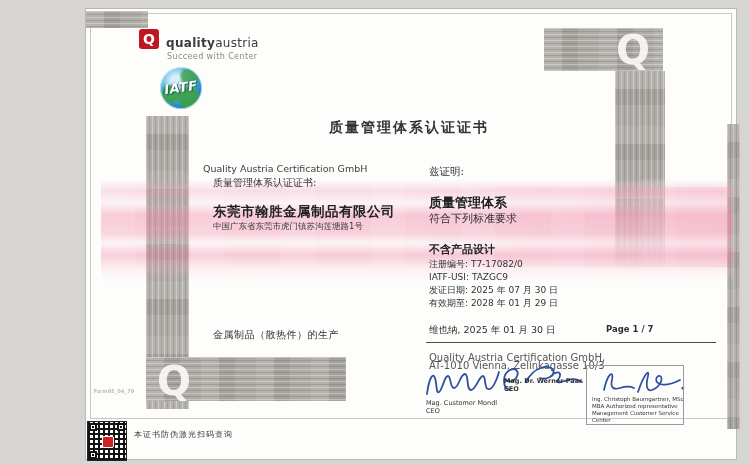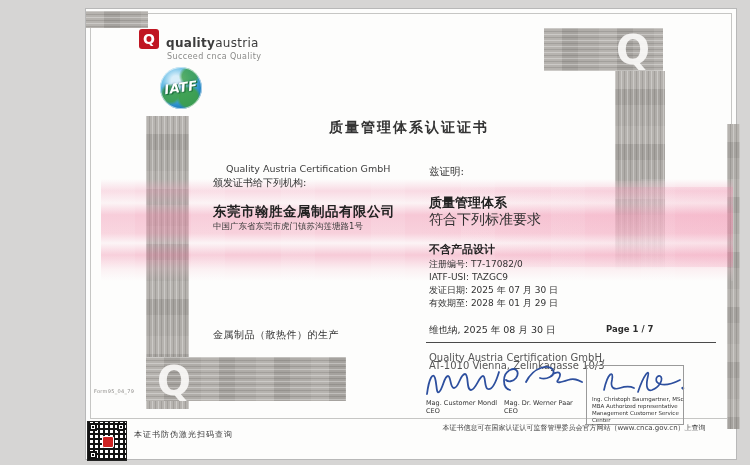--- a/index.html
+++ b/index.html
@@ -44,30 +44,30 @@
        radial-gradient(circle at 38% 32%, #d8eef9 0 12%, #58b7e4 40%, #1d7fc0 72%, #135f9e 100%);
      box-shadow:0 0 0 1px rgba(255,255,255,.6) inset;}
   .globe span{position:absolute;left:3px;top:13px;width:36px;text-align:center;color:#fff;
      font-style:italic;font-weight:800;font-size:13px;transform:rotate(-8deg);
      text-shadow:1px 1px 0 #1c6f3a,-1px 0 2px rgba(0,60,100,.6);letter-spacing:.5px;}
   .title{position:absolute;left:123px;top:76px;width:400px;text-align:center;font-size:28px;
          font-weight:800;letter-spacing:1.5px;color:#272727;}
   .subtitle{position:absolute;left:123px;top:110px;width:400px;text-align:center;font-size:14px;
             font-weight:600;letter-spacing:2px;color:#333;}
   
-  .issuer1{position:absolute;left:140px;top:154px;font-size:9.5px;color:#3d3d3d;}
+  .issuer1{position:absolute;left:117px;top:154px;font-size:9.5px;color:#3d3d3d;}
   .issuer2{position:absolute;left:127px;top:167px;font-size:10px;color:#333;}
   .company{position:absolute;left:127px;top:194px;font-size:13.5px;font-weight:700;color:#222;letter-spacing:.5px;}
   .address{position:absolute;left:127px;top:212px;font-size:8.5px;color:#3a3a3a;}
   .scope{position:absolute;left:127px;top:319px;font-size:10px;color:#333;letter-spacing:.5px;}
   
   .rc{position:absolute;left:343px;}
   .certify{top:156px;font-size:10.5px;color:#333;}
   .sys{top:185px;font-size:13px;font-weight:700;color:#222;}
-  .meets{top:202px;font-size:14px;color:#2f2f2f;}
+  .meets{top:202px;font-size:11px;color:#2f2f2f;}
   .std{top:217px;font-size:12.5px;font-weight:700;color:#222;}
   .excl{top:233px;font-size:11px;font-weight:700;color:#222;}
   .reg{top:249px;font-size:9px;line-height:13px;color:#333;}
   .placedate{top:315px;font-size:9.5px;color:#2f2f2f;}
   .pageno{position:absolute;left:520px;top:315px;font-size:8.5px;font-weight:600;color:#2f2f2f;}
   .rule{position:absolute;left:340px;top:333px;width:290px;border-top:1px solid #4a4a4a;}
   .iss-addr{top:345px;font-size:10px;line-height:8px;color:#555;}
   .sig{position:absolute;}
   .signame{position:absolute;font-size:6.5px;line-height:8px;color:#333;}
   .sigbox{position:absolute;left:500px;top:356px;width:96px;height:58px;border:1px solid #9a9a9a;}
@@ -100,46 +100,46 @@
     <div class="tex tex-v fade-b" style="left:529px;top:62px;width:50px;height:200px;"></div>
     <div class="tex tex-v" style="left:641px;top:115px;width:13px;height:305px;"></div>
     <div class="wmQ" style="left:530px;top:21px;">Q</div>
     <div class="wmQ" style="left:71px;top:352px;">Q</div>
 
     <div class="pink"></div>
     <div class="pink2"></div>
 
     <div class="qlogo">Q</div>
     <div class="brand"><b>quality</b><span>austria</span></div>
-    <div class="tagline">Succeed cnca Quality</div>
+    <div class="tagline">Succeed with Center</div>
     <div class="globe">
         <span>IATF</span>
       </div>
 
     <div class="subtitle">质量管理体系认证证书</div>
 
     <div class="issuer1">Quality Austria Certification GmbH</div>
-    <div class="issuer2">颁发证书给下列机构:</div>
+    <div class="issuer2">质量管理体系认证证书:</div>
     <div class="company">东莞市翰胜金属制品有限公司</div>
     <div class="address">中国广东省东莞市虎门镇苏沟莲塘路1号</div>
     <div class="scope">金属制品（散热件）的生产</div>
 
     <div class="rc certify">兹证明:</div>
     <div class="rc sys">质量管理体系</div>
     <div class="rc meets">符合下列标准要求</div>
     <div class="rc excl">不含产品设计</div>
 
     <div class="rc reg">
       <div>注册编号: T7-17082/0</div>
       <div>IATF-USI: TAZGC9</div>
       <div>发证日期: 2025 年 07 月 30 日</div>
       <div>有效期至: 2028 年 01 月 29 日</div>
     </div>
 
-    <div class="rc placedate">维也纳, 2025 年 08 月 30 日</div>
+    <div class="rc placedate">维也纳, 2025 年 01 月 30 日</div>
     <div class="pageno">Page 1 / 7</div>
     <div class="rule"></div>
     <div class="rc iss-addr">
       <div>Quality Austria Certification GmbH,</div>
       <div>AT-1010 Vienna, Zelinkagasse 10/3</div>
     </div>
 
     <svg class="sig" style="left:338px;top:355px;" width="78" height="36" viewBox="0 0 78 36">
       <path d="M3,30 C5,14 9,8 11,14 C13,20 12,30 15,28 C19,25 20,12 24,12 C27,12 26,24 30,24 C35,24 36,10 41,10 C45,10 42,26 47,26 C52,26 55,12 59,12 C62,12 60,24 64,25 C68,26 72,18 75,8" fill="none" stroke="#2d4f9e" stroke-width="1.8" stroke-linecap="round"></path>
     </svg>
@@ -147,21 +147,21 @@
       <path d="M12,28 C4,26 4,12 12,8 C18,5 22,10 18,16 C15,20 10,20 8,18 M28,20 C36,4 52,2 55,8 C58,14 48,18 42,16 M55,12 C62,8 64,12 60,18 C57,22 64,20 70,18 C76,16 80,18 84,20" fill="none" stroke="#2d4f9e" stroke-width="1.8" stroke-linecap="round"></path>
     </svg>
     <svg class="sig" style="left:512px;top:357px;" width="88" height="30" viewBox="0 0 88 30">
       <path d="M6,24 C10,6 16,4 14,14 C12,22 16,24 22,22 C28,20 32,20 36,22 M40,26 C46,8 52,2 50,10 C48,18 48,26 54,24 C62,21 66,12 62,10 C58,9 56,16 62,18 C68,20 78,16 82,14 M84,22 C85,21 86,22 85,23" fill="none" stroke="#2d4f9e" stroke-width="1.7" stroke-linecap="round"></path>
     </svg>
 
     <div class="signame" style="left:340px;top:390px;">
       <div>Mag. Customer Mondl</div>
       <div>CEO</div>
     </div>
-    <div class="signame" style="left:418px;top:390px;">
+    <div class="signame" style="left:418px;top:368px;font-weight:bold;">
       <div>Mag. Dr. Werner Paar</div>
       <div>CEO</div>
     </div>
     <div class="sigbox"></div>
     <div class="sig3txt">
       <div>Ing. Christoph Baumgartner, MSc</div>
       <div>MBA Authorized representative</div>
       <div>Management Customer Service</div>
       <div>Center</div>
     </div>
@@ -170,15 +170,14 @@
   </div>
 
   <div class="qr">
     <div class="fin" style="left:1px;top:1px;"></div>
     <div class="fin" style="right:1px;top:1px;"></div>
     <div class="fin" style="left:1px;bottom:1px;"></div>
     <div class="qr-dot"></div>
   </div>
   <div class="qr-cap">本证书防伪激光扫码查询</div>
   <div class="foot-right">
-    <div>本证书信息可在国家认证认可监督管理委员会官方网站（www.cnca.gov.cn）上查询</div>
   </div>
 </div>
 
 </body></html>

